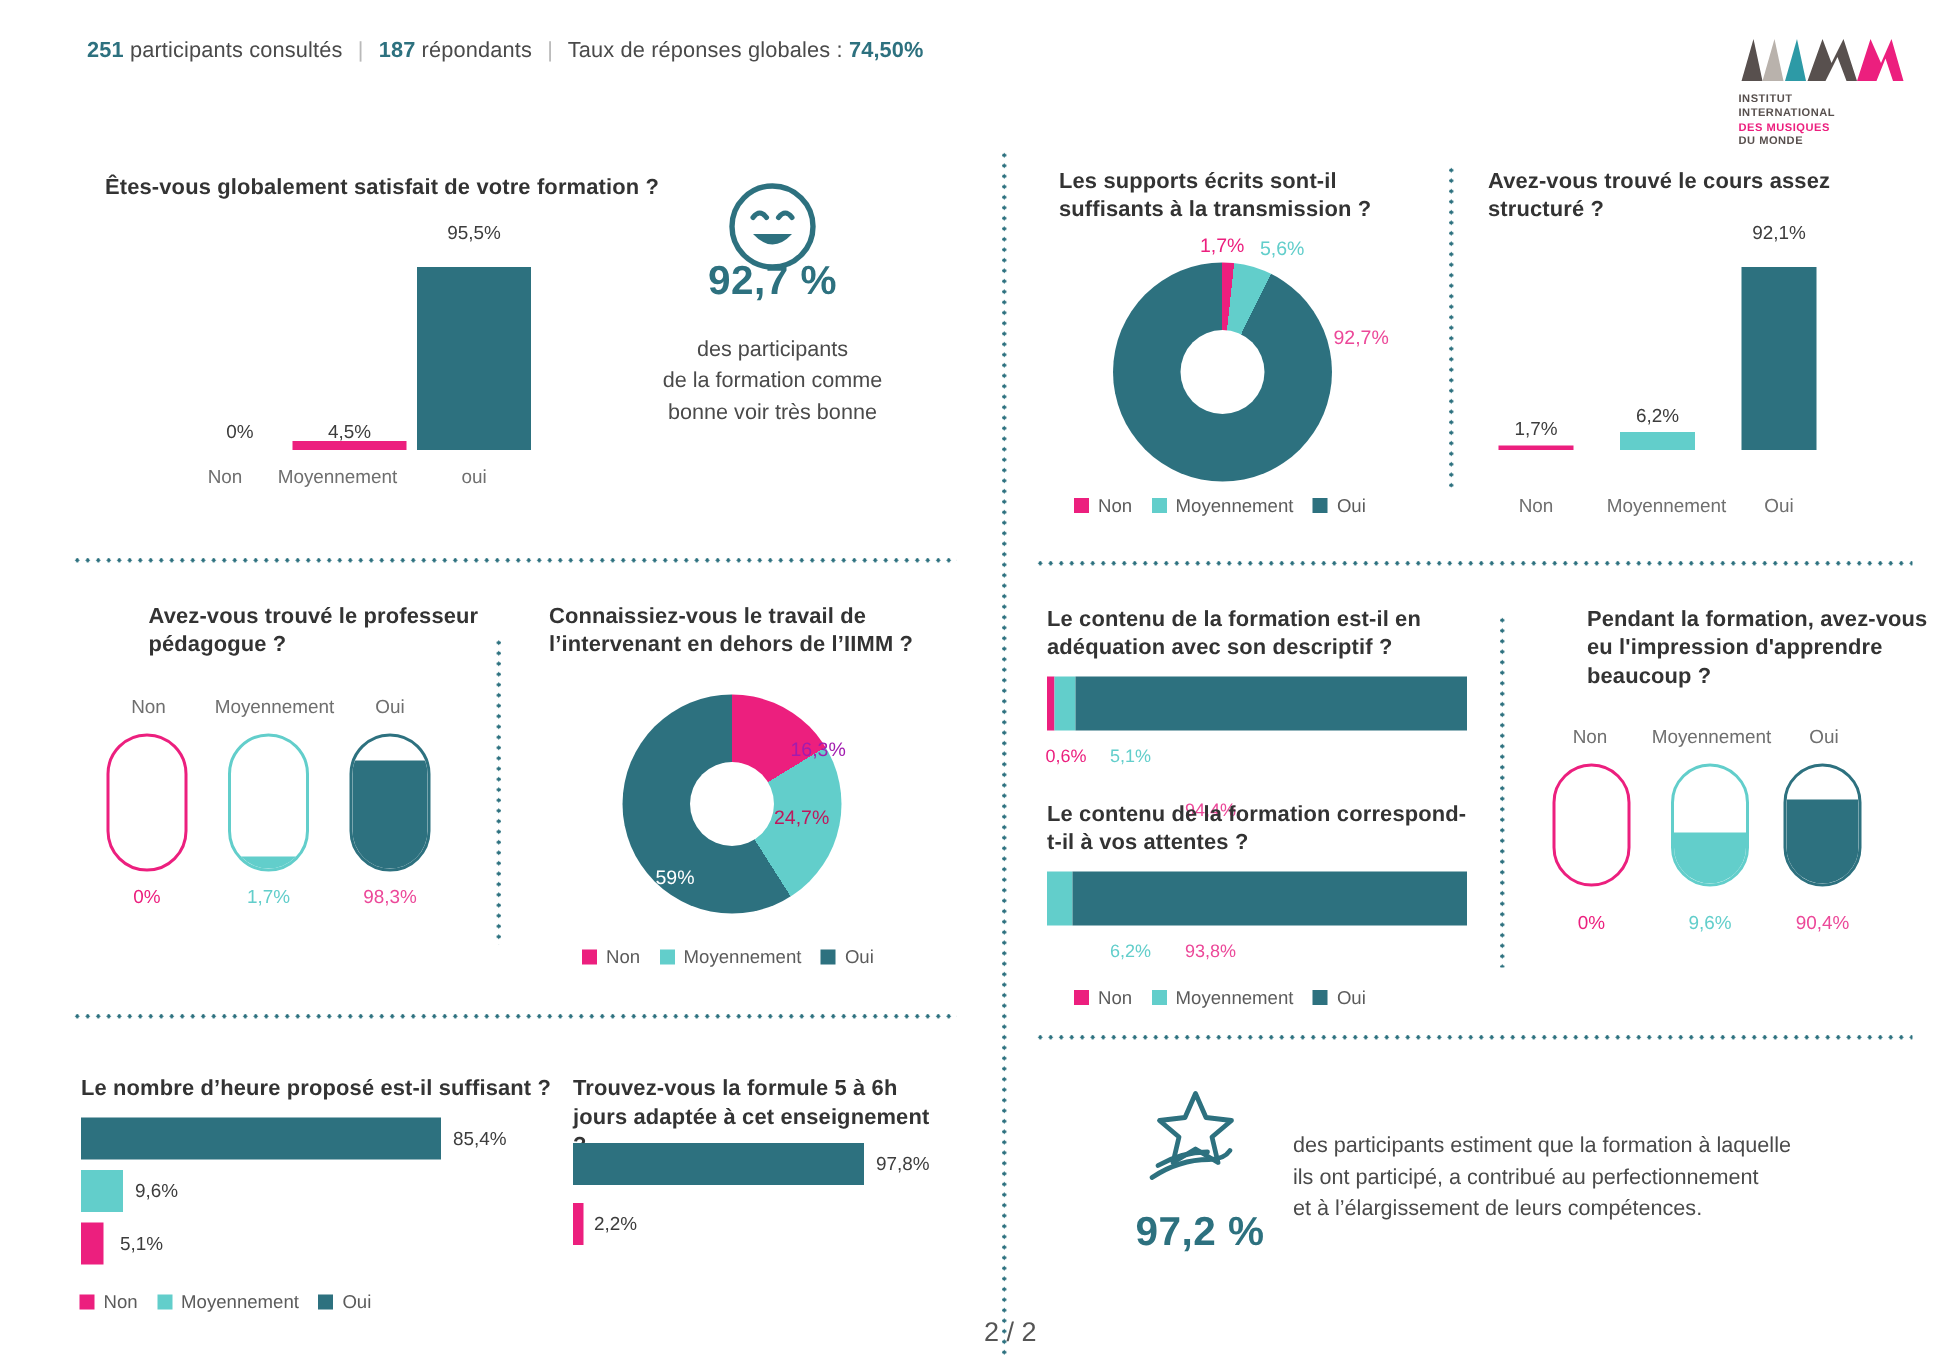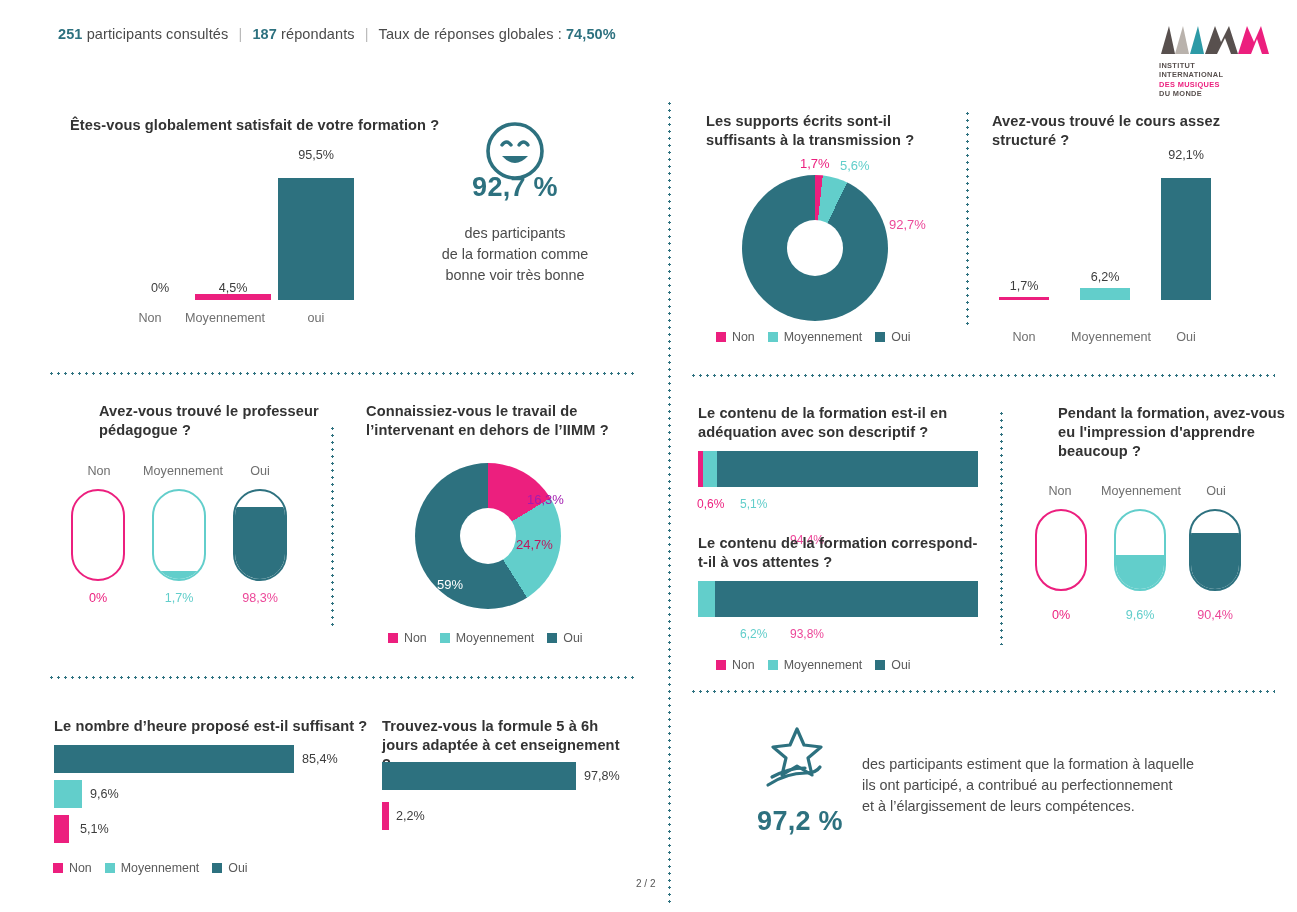--- a/index.html
+++ b/index.html
@@ -60,21 +60,21 @@
 
   
   .hbar{position:absolute;}
 
   
   .icon-svg{position:absolute;}
 
   .bignum{font-size:27px;font-weight:bold;color:#2d717f;letter-spacing:.3px;}
   .para{font-size:14.4px;color:#4a4a4a;line-height:21px;}
 
-  .pagenum{position:absolute;left:636px;top:878px;font-size:10px;color:#555;}
+  .pagenum{position:absolute;left:656px;top:878px;font-size:18px;color:#555;}
 </style>
 </head>
 <body>
 
 <div class="page">
 
   <div class="header">
     <b>251</b>
     <span>participants consultés</span>
     <span class="sep">|</span>

